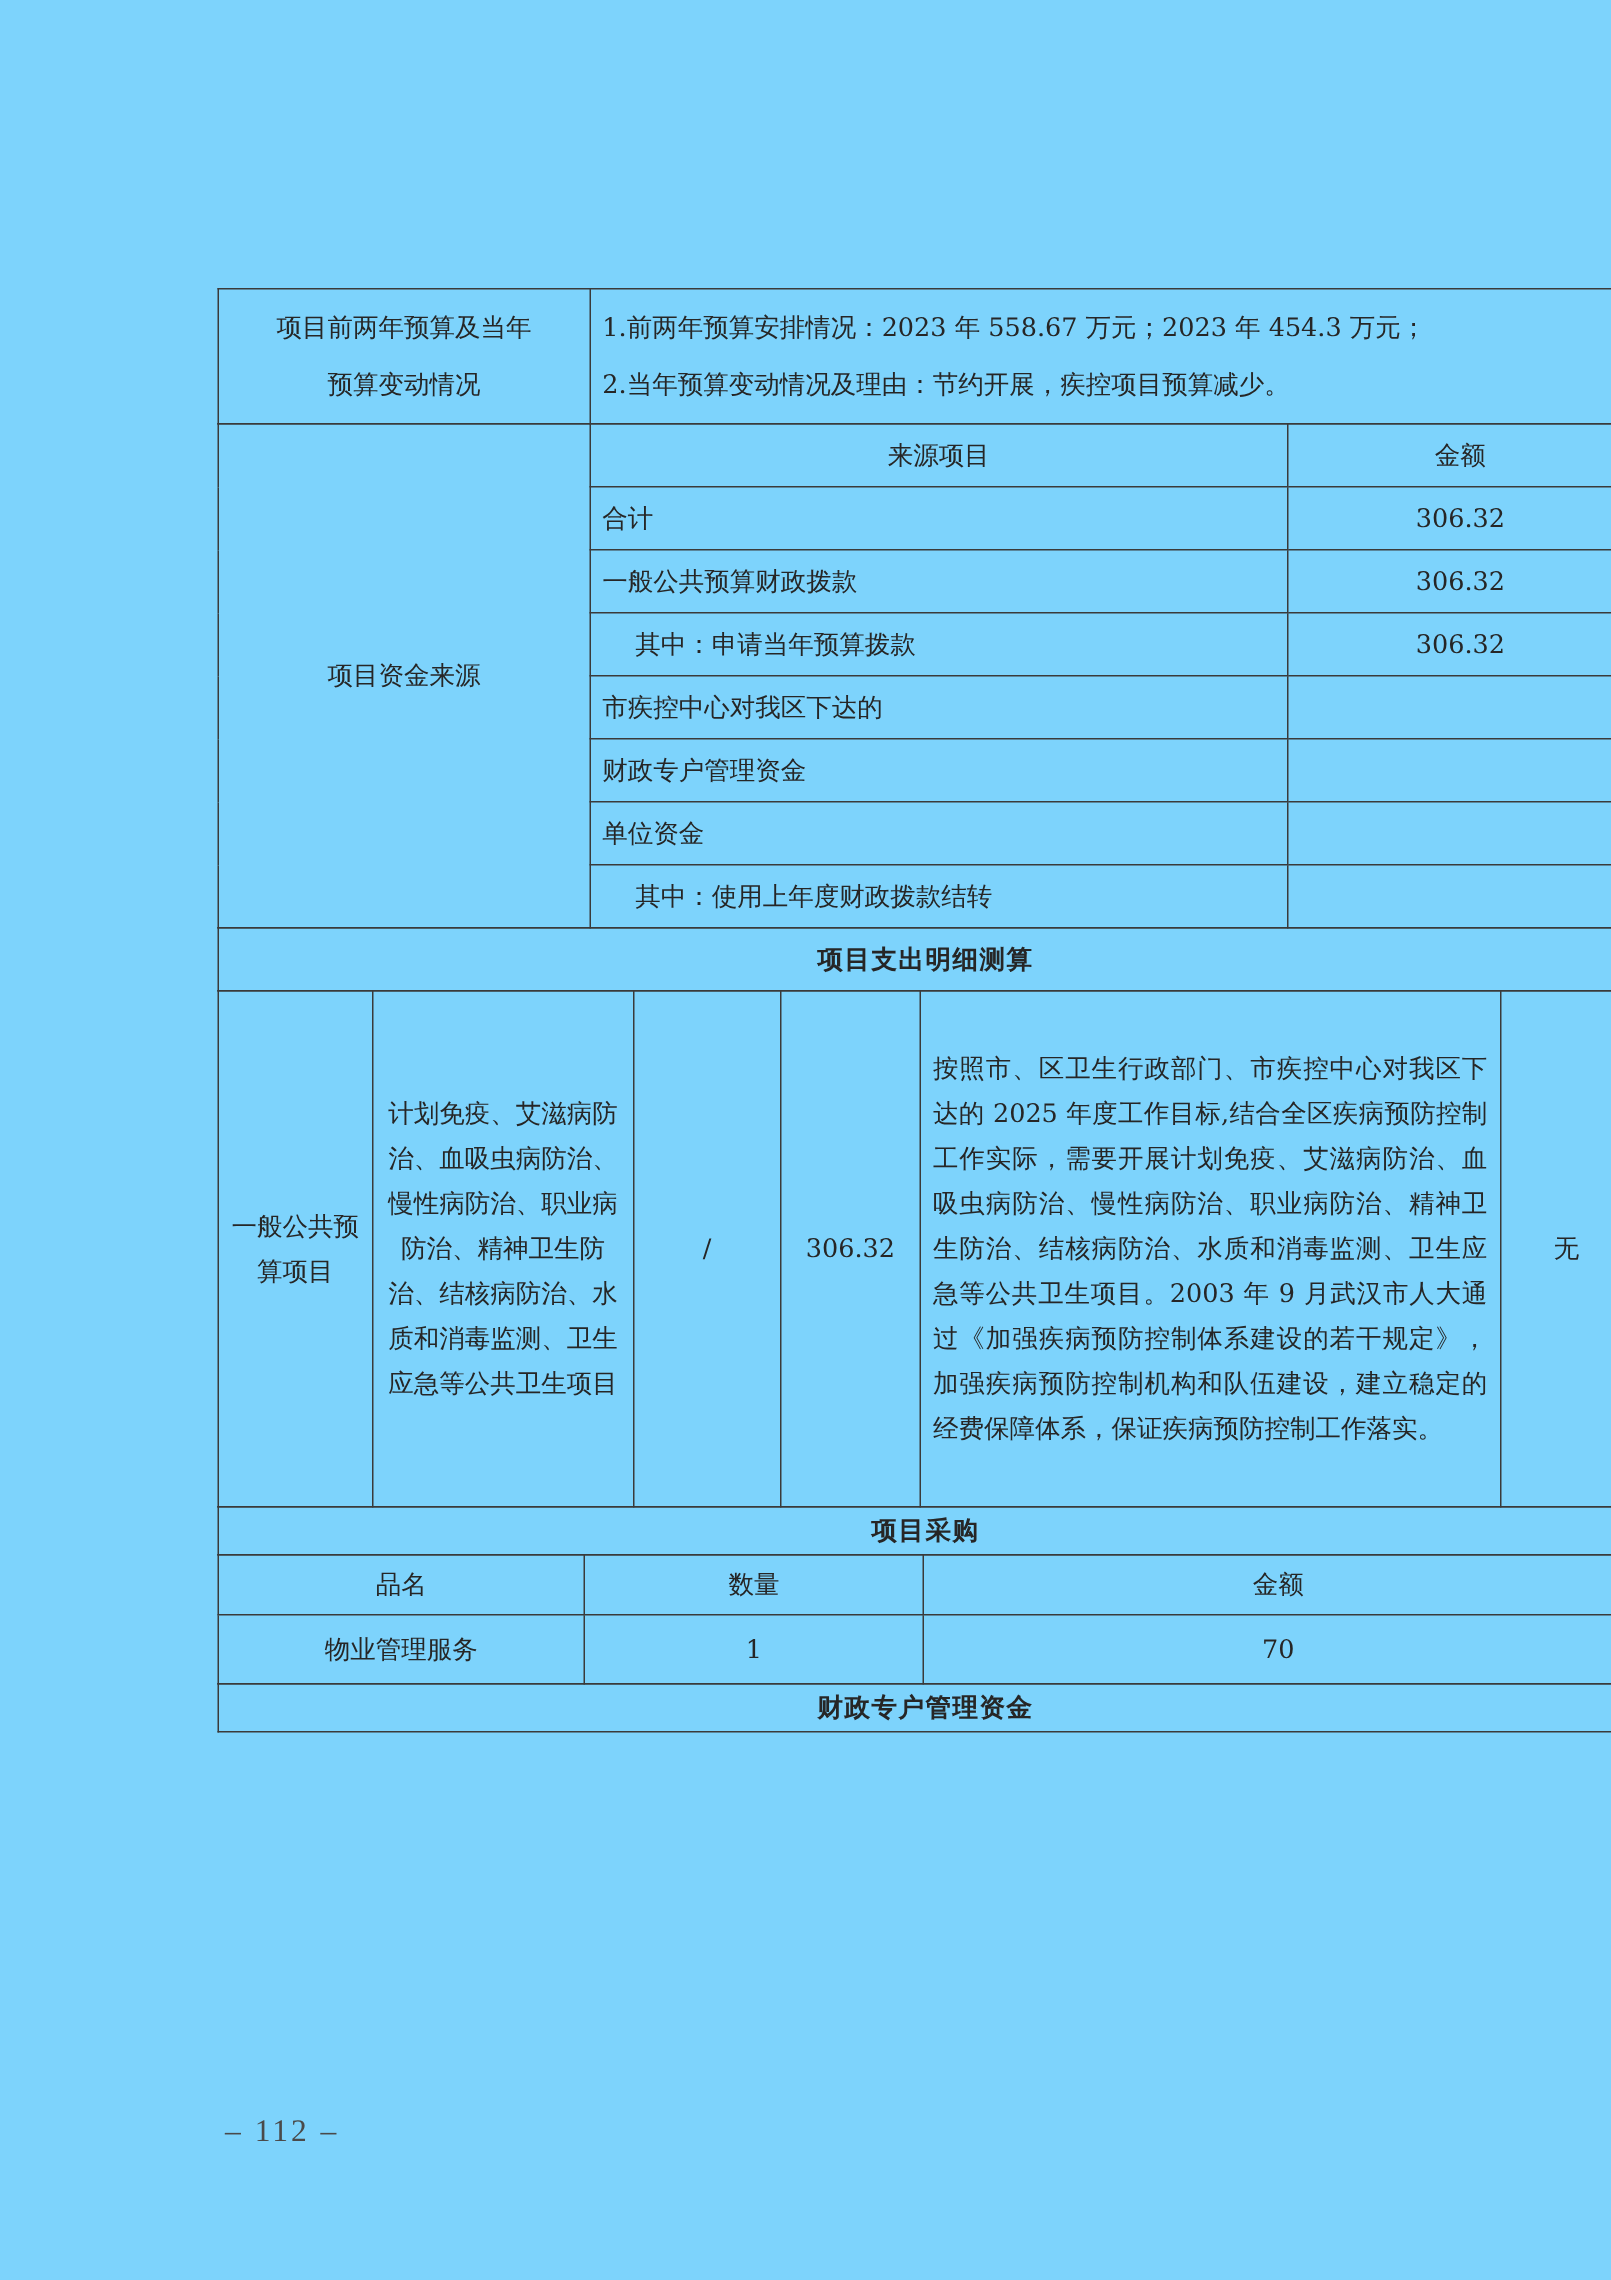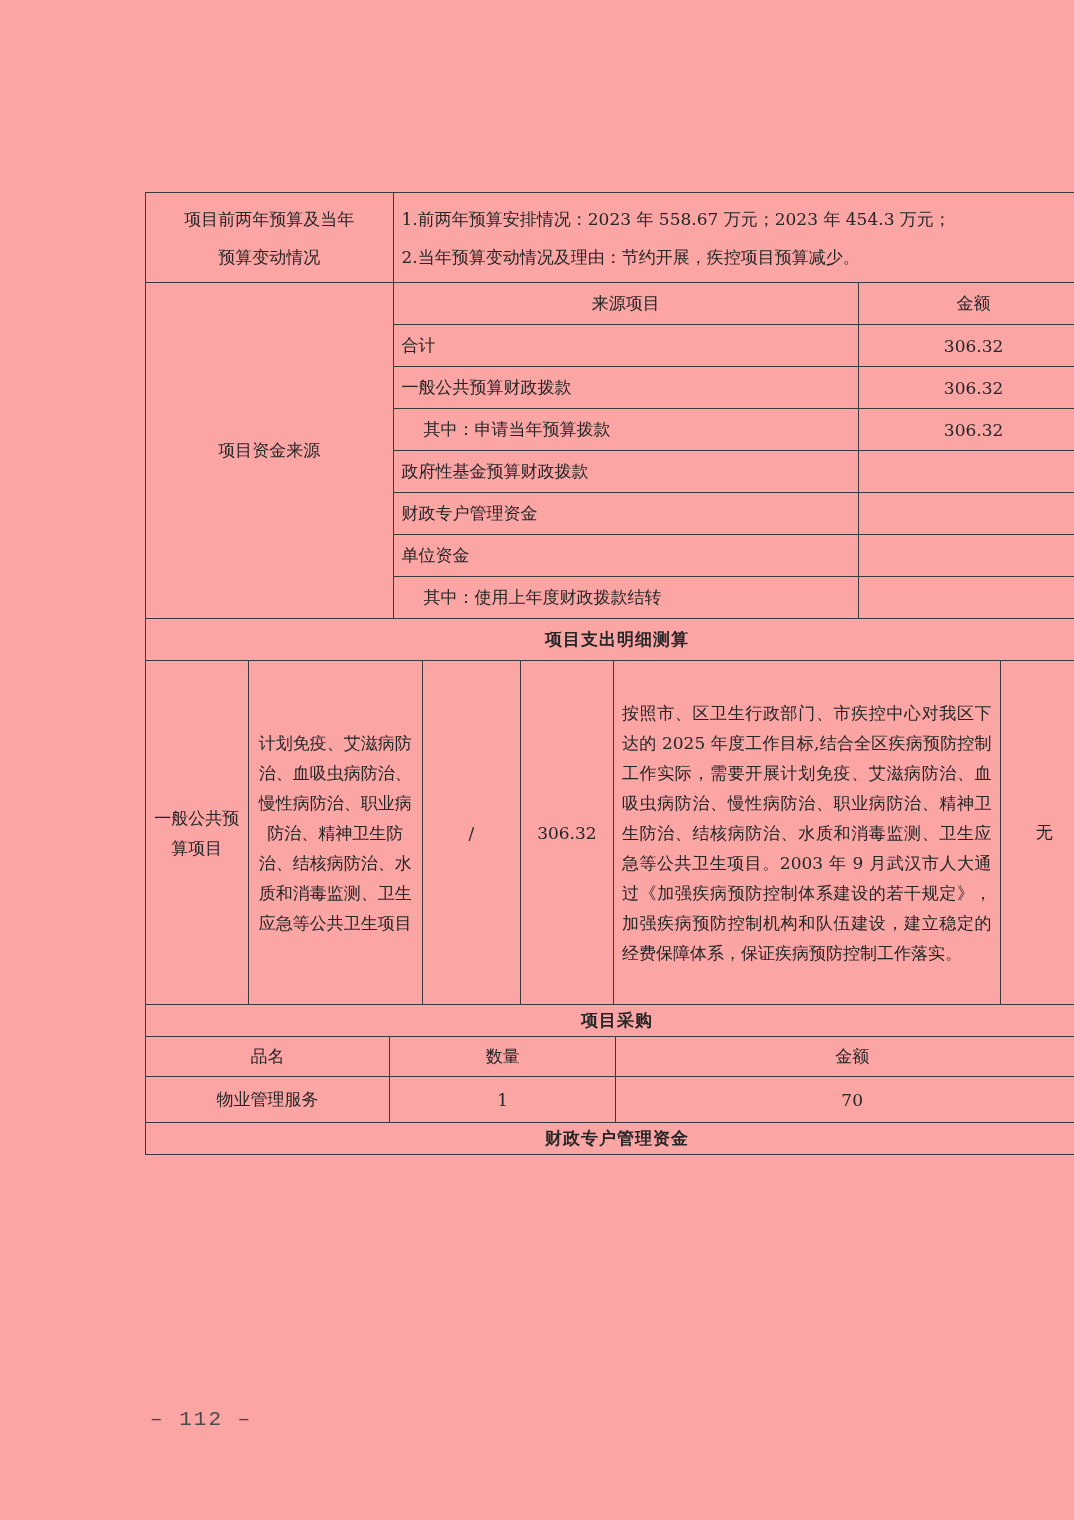--- a/index.html
+++ b/index.html
@@ -1,19 +1,19 @@
 <!DOCTYPE html>
 <html><head>
 <meta charset="utf-8">
 <style>
   html,body{margin:0;padding:0;background:#ffffff;}
   .page{
     position:relative;
     width:1074px;height:1520px;
-    background:#fca5a5;
+    background:#7dd3fc;
     color:#262626;
     font-family:"DejaVu Serif","Liberation Serif",serif;
     overflow:hidden;
   }
   .doc{position:absolute;left:145px;top:193px;width:800px;}
   table.tbl{
     border-collapse:collapse;
     table-layout:fixed;
     width:944px;
     margin-top:-1px;
@@ -35,21 +35,21 @@
   .fund-name.indent{padding-left:30px;}
   .hdr{text-align:center;line-height:26px;}
   .th-narrow{padding:0 38px;text-align:center;line-height:30px;}
   .th-econ{padding:0 8px;text-align:center;line-height:30px;}
   .content-cell{text-align:center;line-height:30px;padding:6px 10px;}
   .basis-cell{text-align:justify;line-height:30px;padding:8px 10px;vertical-align:middle;}
   .goal-desc{text-align:justify;line-height:30px;padding:2px 8px;text-indent:2em;}
   .pagenum{
     position:absolute;left:150px;top:1408px;
     font-size:21px;color:#4a4a4a;
-    font-family:Liberation Mono, monospace;
+    font-family:Liberation Serif, serif;
     letter-spacing:2px;
   }
 </style>
 </head>
 <body>
 
 <div class="page">
   <div class="doc">
 
     <table class="tbl">
@@ -89,21 +89,21 @@
       </tr>
       <tr style="height:42px">
         <td class="fund-name">一般公共预算财政拨款</td>
         <td class="center">306.32</td>
       </tr>
       <tr style="height:42px">
         <td class="fund-name indent">其中：申请当年预算拨款</td>
         <td class="center">306.32</td>
       </tr>
       <tr style="height:42px">
-        <td class="fund-name">政府性基金预算财政拨款</td>
+        <td class="fund-name">市疾控中心对我区下达的</td>
         <td class="center"></td>
       </tr>
       <tr style="height:42px">
         <td class="fund-name">财政专户管理资金</td>
         <td class="center"></td>
       </tr>
       <tr style="height:42px">
         <td class="fund-name">单位资金</td>
         <td class="center"></td>
       </tr>

